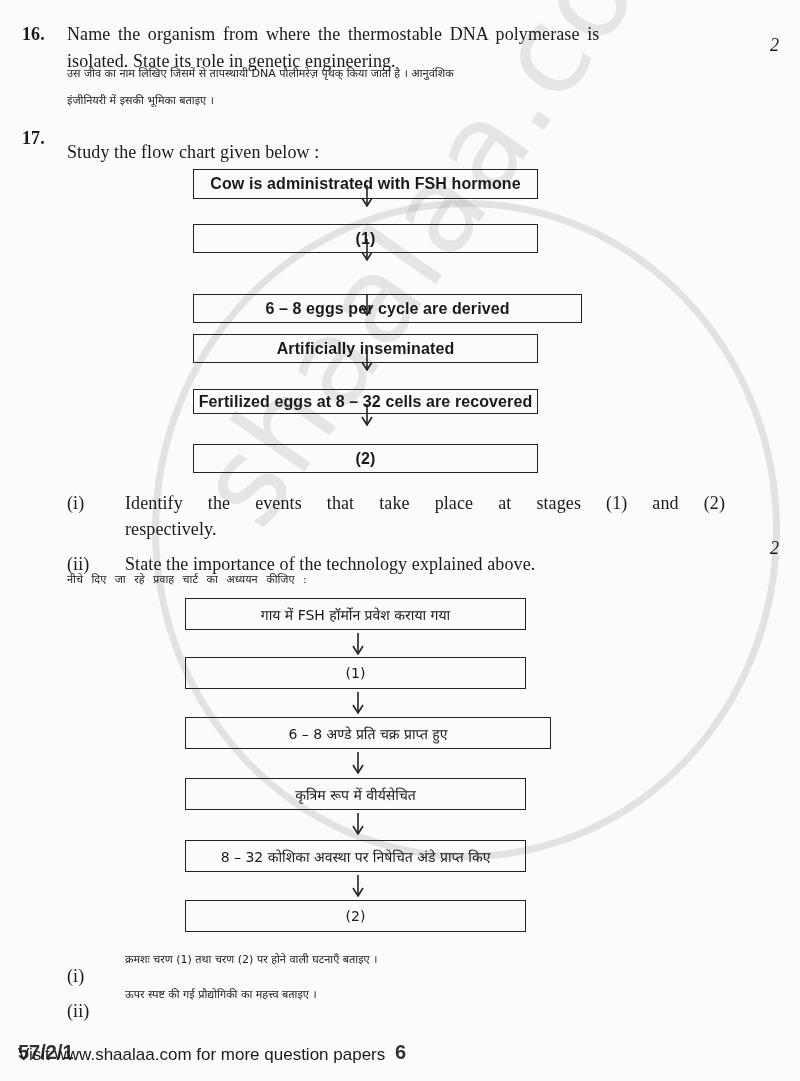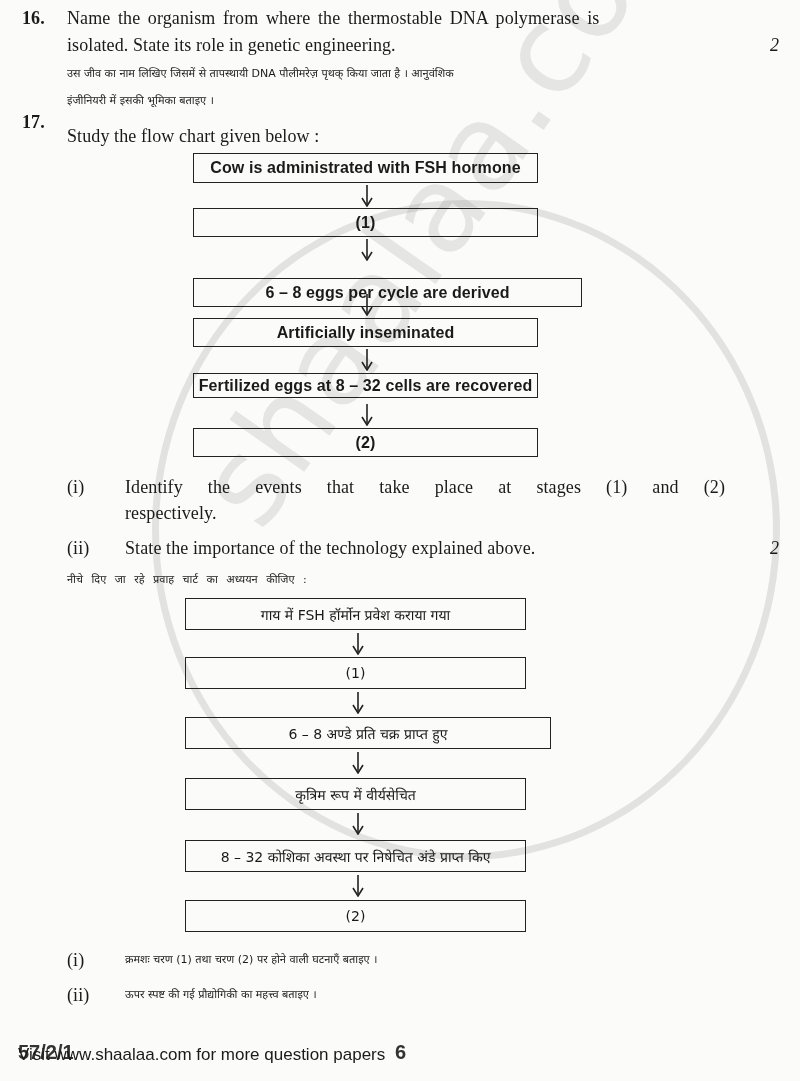--- a/index.html
+++ b/index.html
@@ -3,21 +3,21 @@
 <meta charset="utf-8">
 <style>
   html, body { margin:0; padding:0; }
   body {
     width:800px; height:1081px; position:relative; overflow:hidden;
     background:#fbfbfa; color:#1a1a1a;
     font-family:"DejaVu Serif", "Liberation Serif", serif;
   }
   .abs { position:absolute; }
   .qnum { font-weight:bold; font-size:17px; }
-  .en { font-family:"Liberation Serif", serif; font-size:18px; letter-spacing:0.1px; }
+  .en { font-family:"Liberation Serif", serif; font-size:18px; letter-spacing:0.1px;margin-top:16px; }
   .hi { font-family:"DejaVu Sans", sans-serif; font-size:11px; }
   .marks { font-family:"Liberation Serif", serif; font-style:italic; font-size:18px; }
   .box {
     position:absolute; border:1.6px solid #222; background:transparent;
     display:flex; align-items:center; justify-content:center;
     box-sizing:border-box; white-space:nowrap;
   }
   .box.en { font-size:16px; font-weight:bold; font-family:Liberation Sans, sans-serif; }
   .box.hi { font-size:14px; }
   .arrow {

